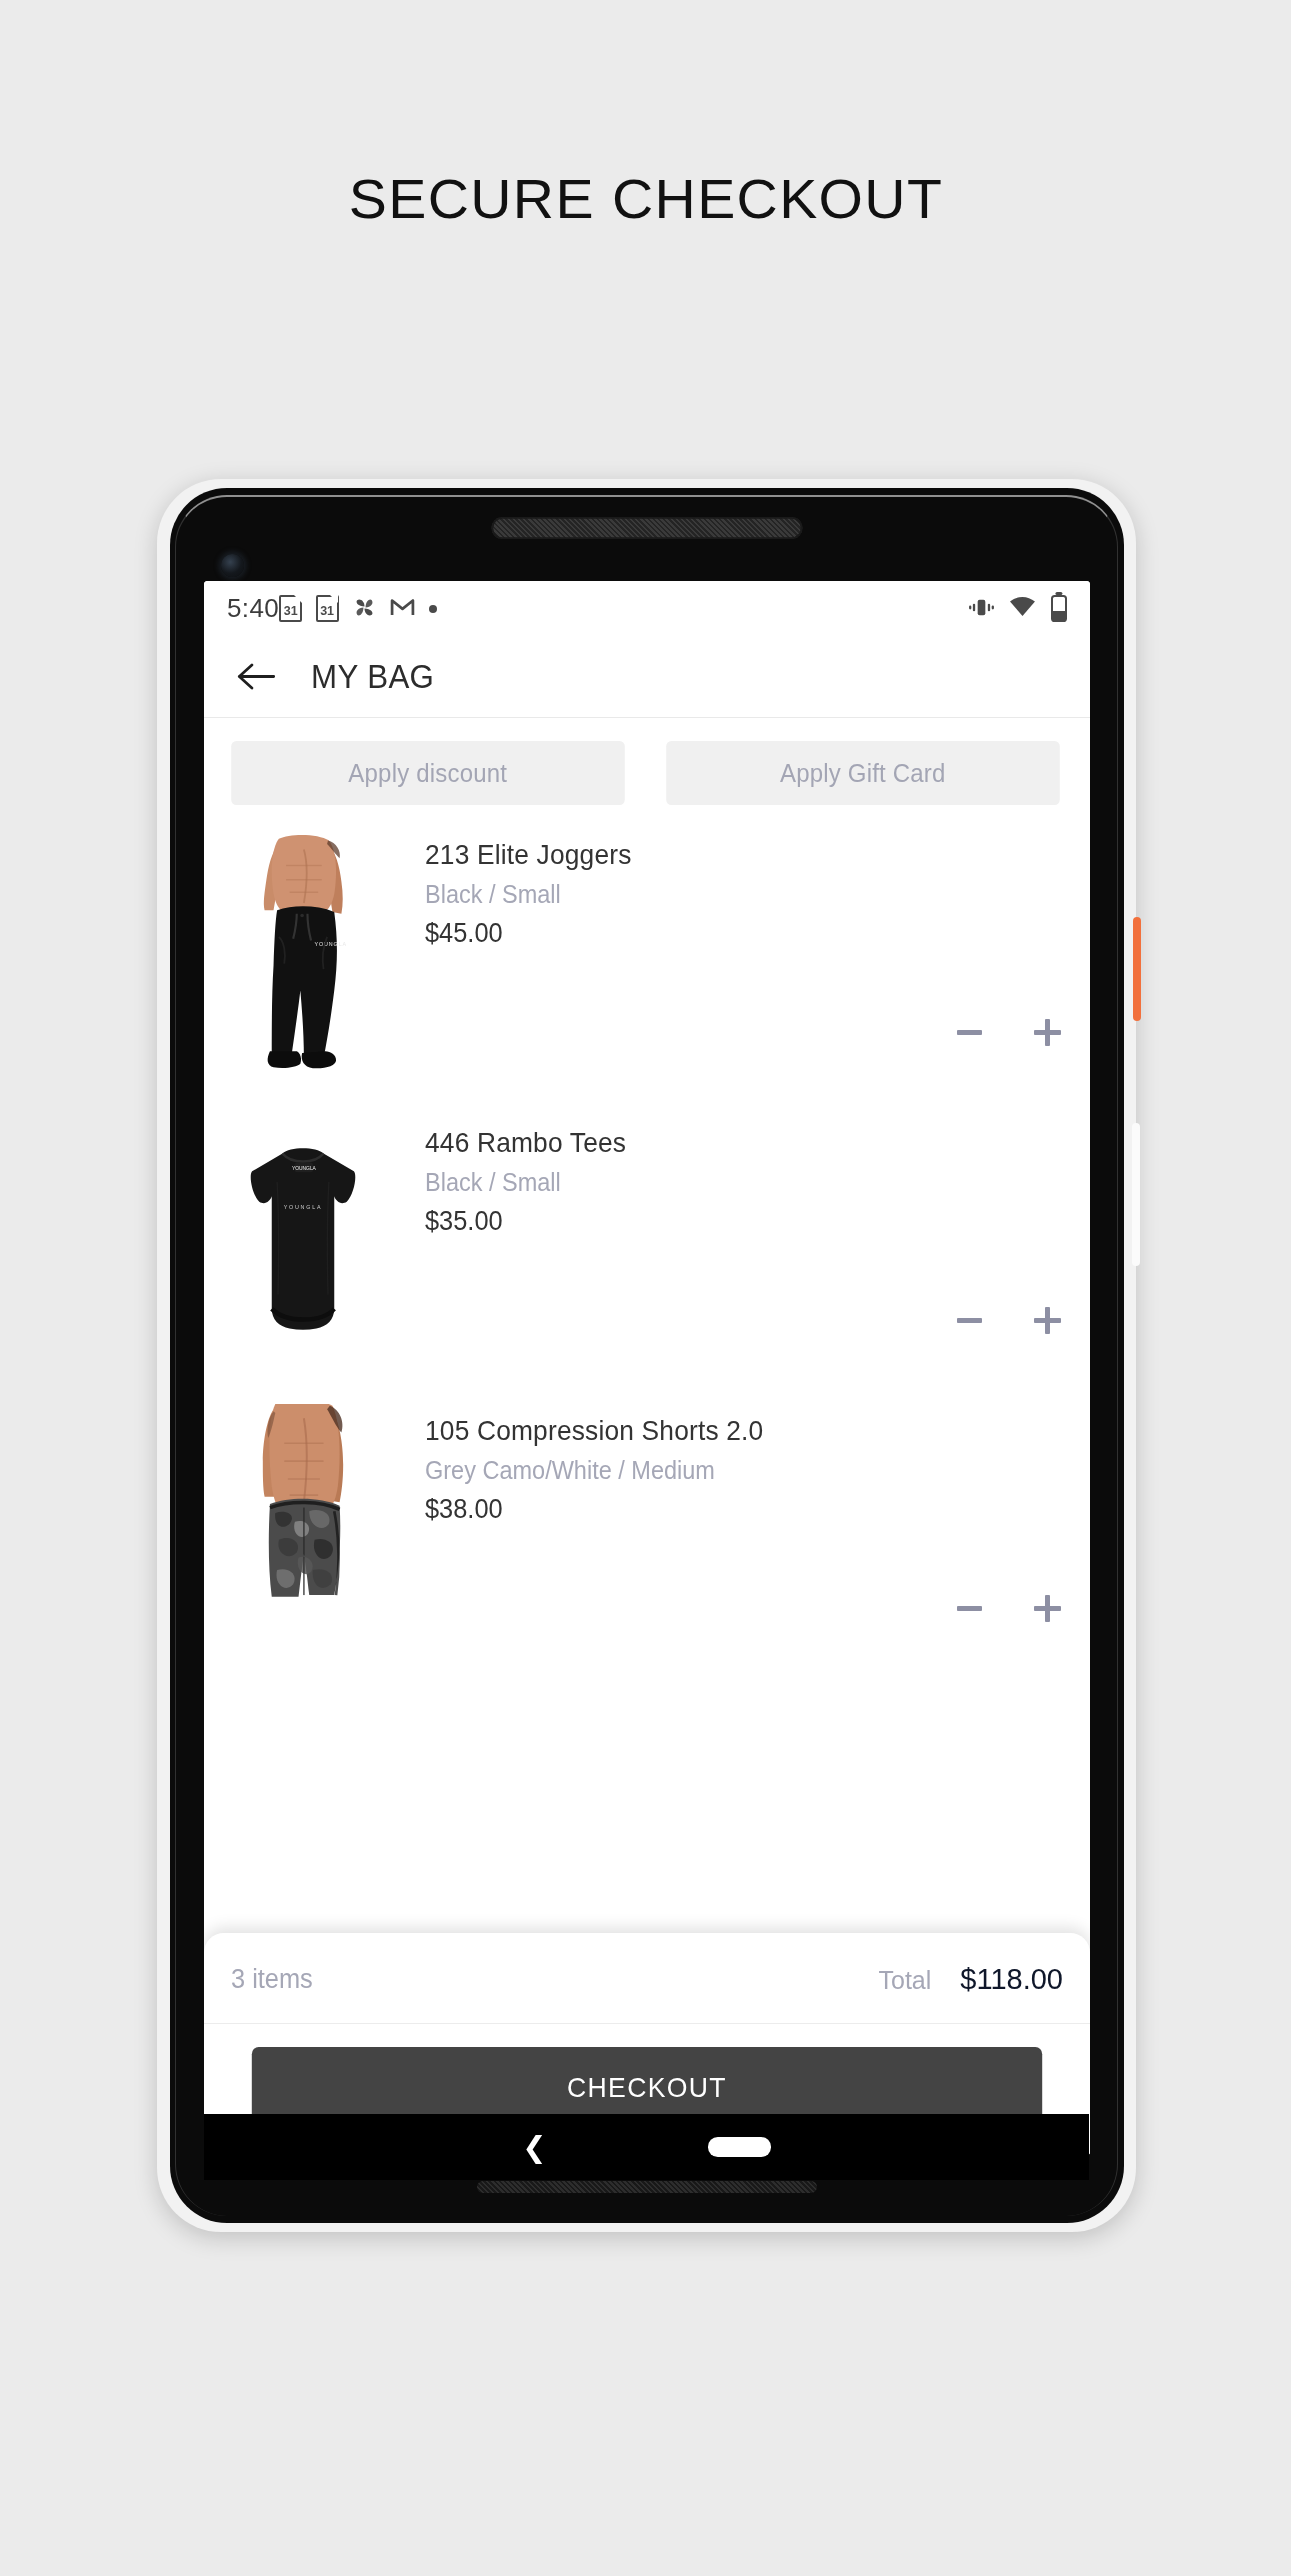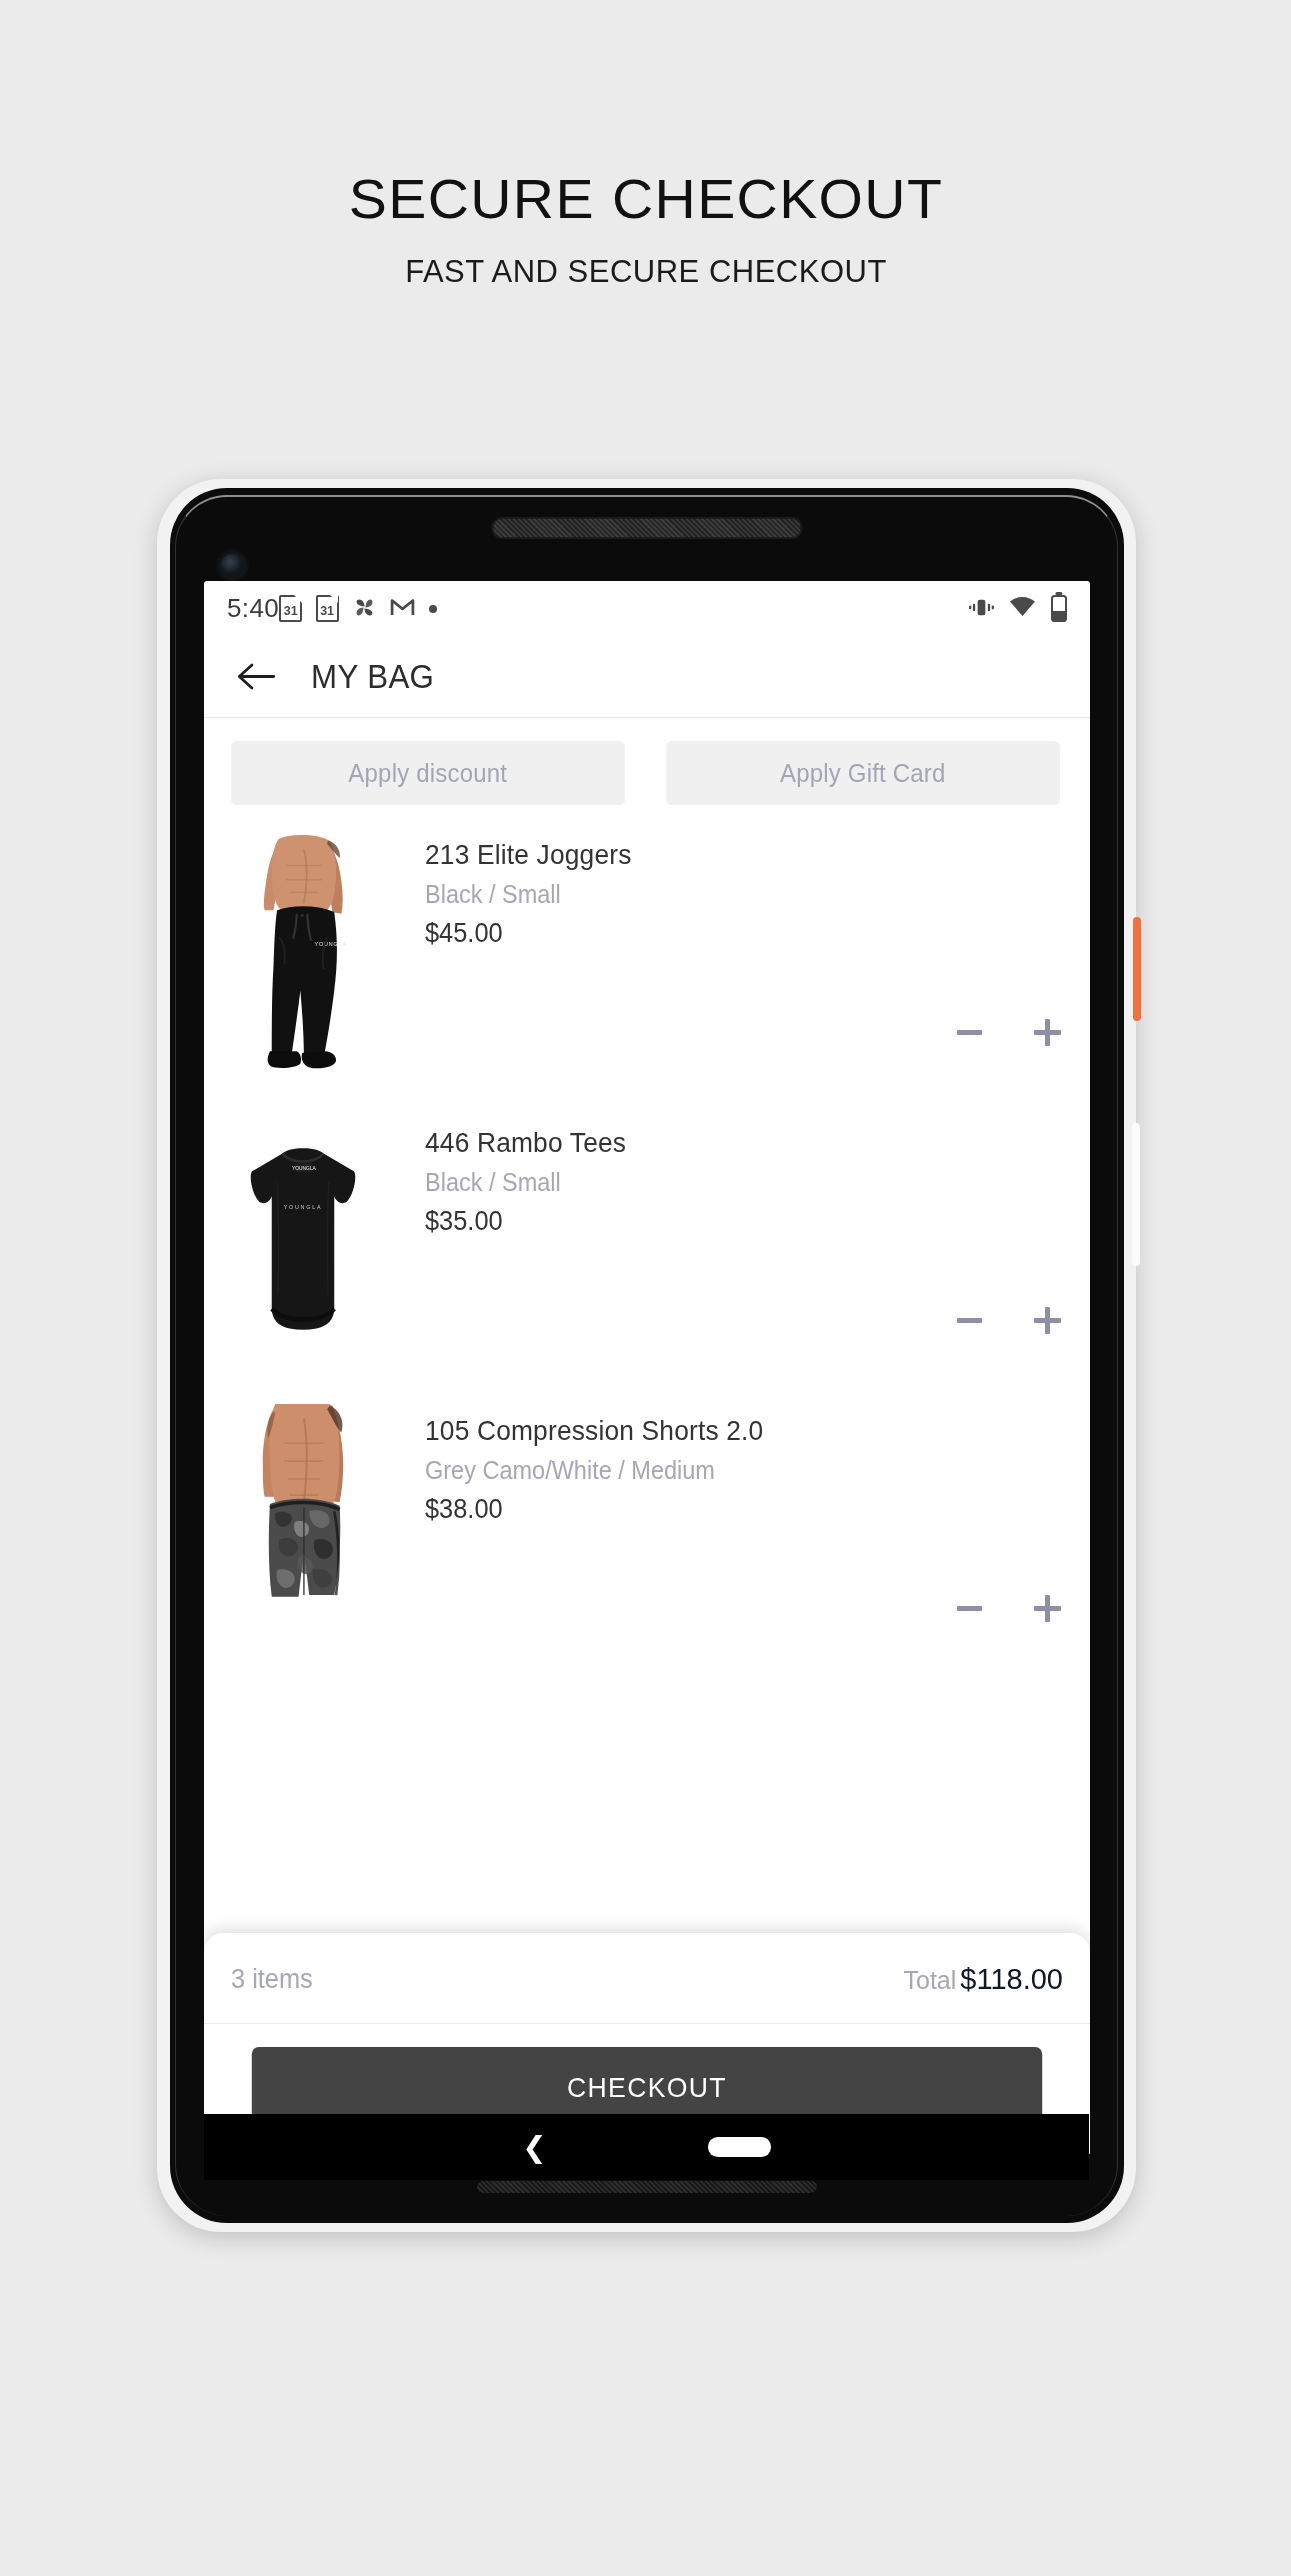--- a/index.html
+++ b/index.html
@@ -333,21 +333,21 @@
   .items-count {
     font-size: 27px;
     color: #a5a7b6;
     transform: scaleX(0.94);
     transform-origin: left center;
   }
   .total-wrap {
     margin-left: auto;
     display: flex;
     align-items: baseline;
-    gap: 4px;
+    gap: 29px;
   }
   .total-label { font-size: 25px; color: #a5a7b6; }
   .total-value { font-size: 29px; color: #0f172a; }
   .checkout-wrap { padding: 23px 27px 7.2px 27px; }
   .checkout-btn {
     width: 100%;
     height: 81px;
     background: #444444;
     border: none;
     border-radius: 7.2px;
@@ -389,21 +389,20 @@
   
   .art { width: 100%; height: 100%; display: block; }
 </style>
 </head>
 <body>
 
 <div class="page">
 
   <div class="promo">
     <div class="promo-title">SECURE CHECKOUT</div>
-    <div class="promo-sub">FAST AND SECURE CHECKOUT</div>
   </div>
 
   <div class="device">
     <div class="device-outer"></div>
     <div class="device-body"></div>
     <div class="device-rim"></div>
     <div class="earpiece"></div>
     <div class="front-camera"></div>
     <div class="bottom-grille"></div>
     <div class="power-button"></div>

